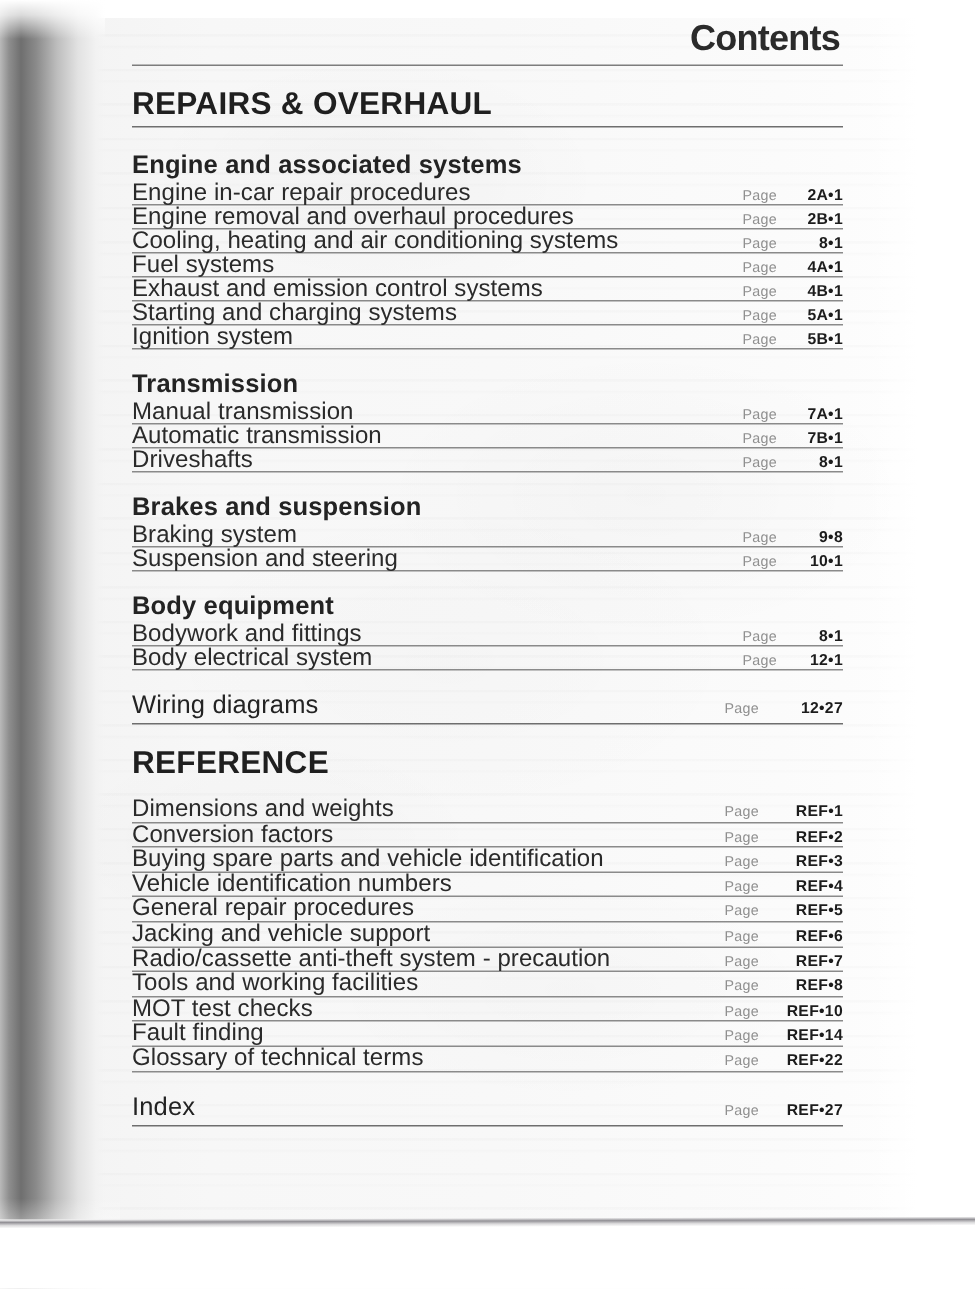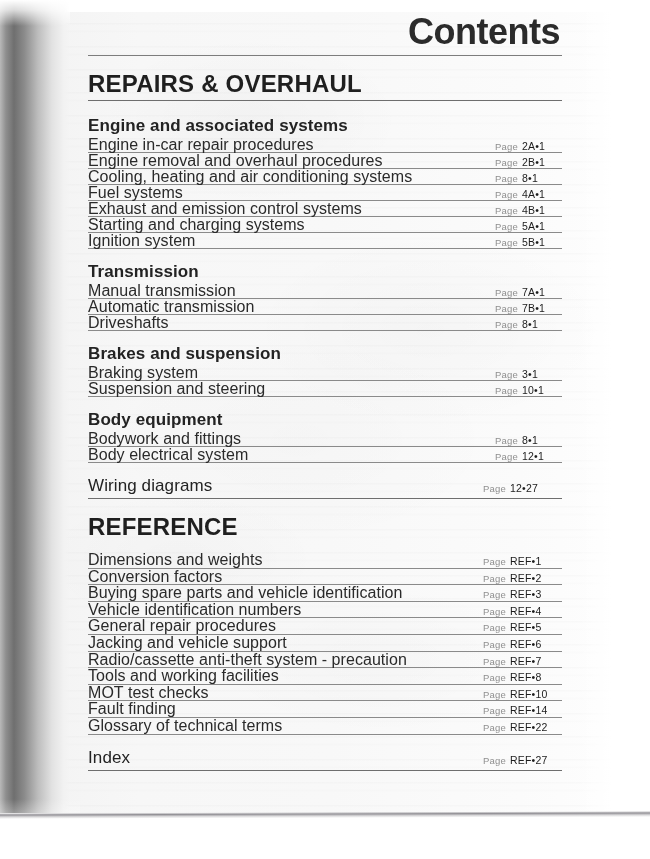--- a/index.html
+++ b/index.html
@@ -132,41 +132,41 @@
   
   .content {
     position: absolute;
     left: 88px;
     top: 0;
     width: 474px;
     z-index: 5;
   }
 
   .contents-title {
-    font-size: 36px;
+    font-size: 24px;
     font-weight: bold;
     color: #2b2b2b;
     text-align: right;
     letter-spacing: -0.5px;
     line-height: 1;
     padding-top: 14px;
     padding-right: 2px;
     margin: 0;
     white-space: nowrap;
   }
   .rule-heavy {
     height: 0;
     border-top: 1.4px solid #7d7d7d;
     margin-top: 5px;
   }
 
   .section-block { margin: 0; }
 
   .big-head {
-    font-size: 24px;
+    font-size: 21px;
     font-weight: bold;
     color: #1f1f1f;
     letter-spacing: 0.2px;
     margin: 0;
     padding-top: 14px;
     padding-bottom: 2px;
   }
   .big-head + .rule-under {
     border-top: 1.5px solid #6e6e6e;
     height: 0;
@@ -206,25 +206,25 @@
     letter-spacing: 0.2px;
     flex: 0 0 auto;
     text-align: right;
   }
   .entry-page .pg-label {
     color: #8f8f8f;
     font-weight: normal;
   }
   .entry-page .pg-num {
     color: #1c1c1c;
-    font-weight: normal;
+    font-weight: bold;
     font-size: 10.5px;
     display: inline-block;
     min-width: 40px;
-    text-align: left;
+    text-align: right;
     margin-left: 4px;
   }
   .entry-page .pg-num.wide {
     min-width: 52px;
   }
 
   
   .standalone {
     display: flex;
     align-items: flex-end;
@@ -329,21 +329,21 @@
         <span class="entry-page">
           <span class="pg-label">Page</span><span class="pg-num">8•1</span>
         </span>
       </div>
 
       <div class="group-head">Brakes and suspension</div>
 
       <div class="entry">
         <span class="entry-title">Braking system</span>
         <span class="entry-page">
-          <span class="pg-label">Page</span><span class="pg-num">3•1</span>
+          <span class="pg-label">Page</span><span class="pg-num">9•8</span>
         </span>
       </div>
       <div class="entry">
         <span class="entry-title">Suspension and steering</span>
         <span class="entry-page">
           <span class="pg-label">Page</span><span class="pg-num">10•1</span>
         </span>
       </div>
 
       <div class="group-head">Body equipment</div>

